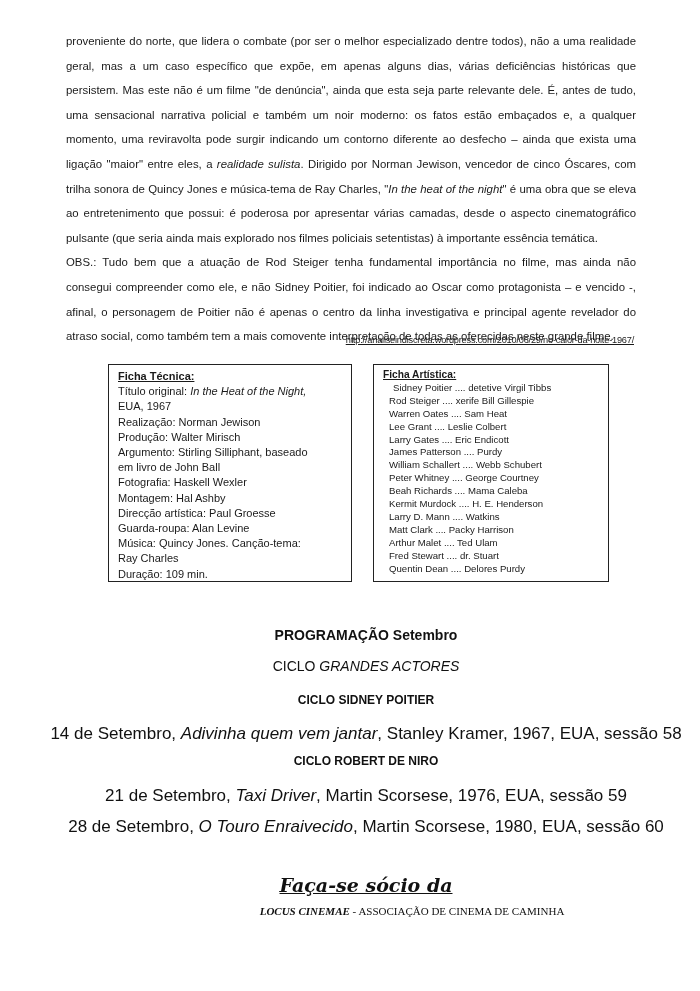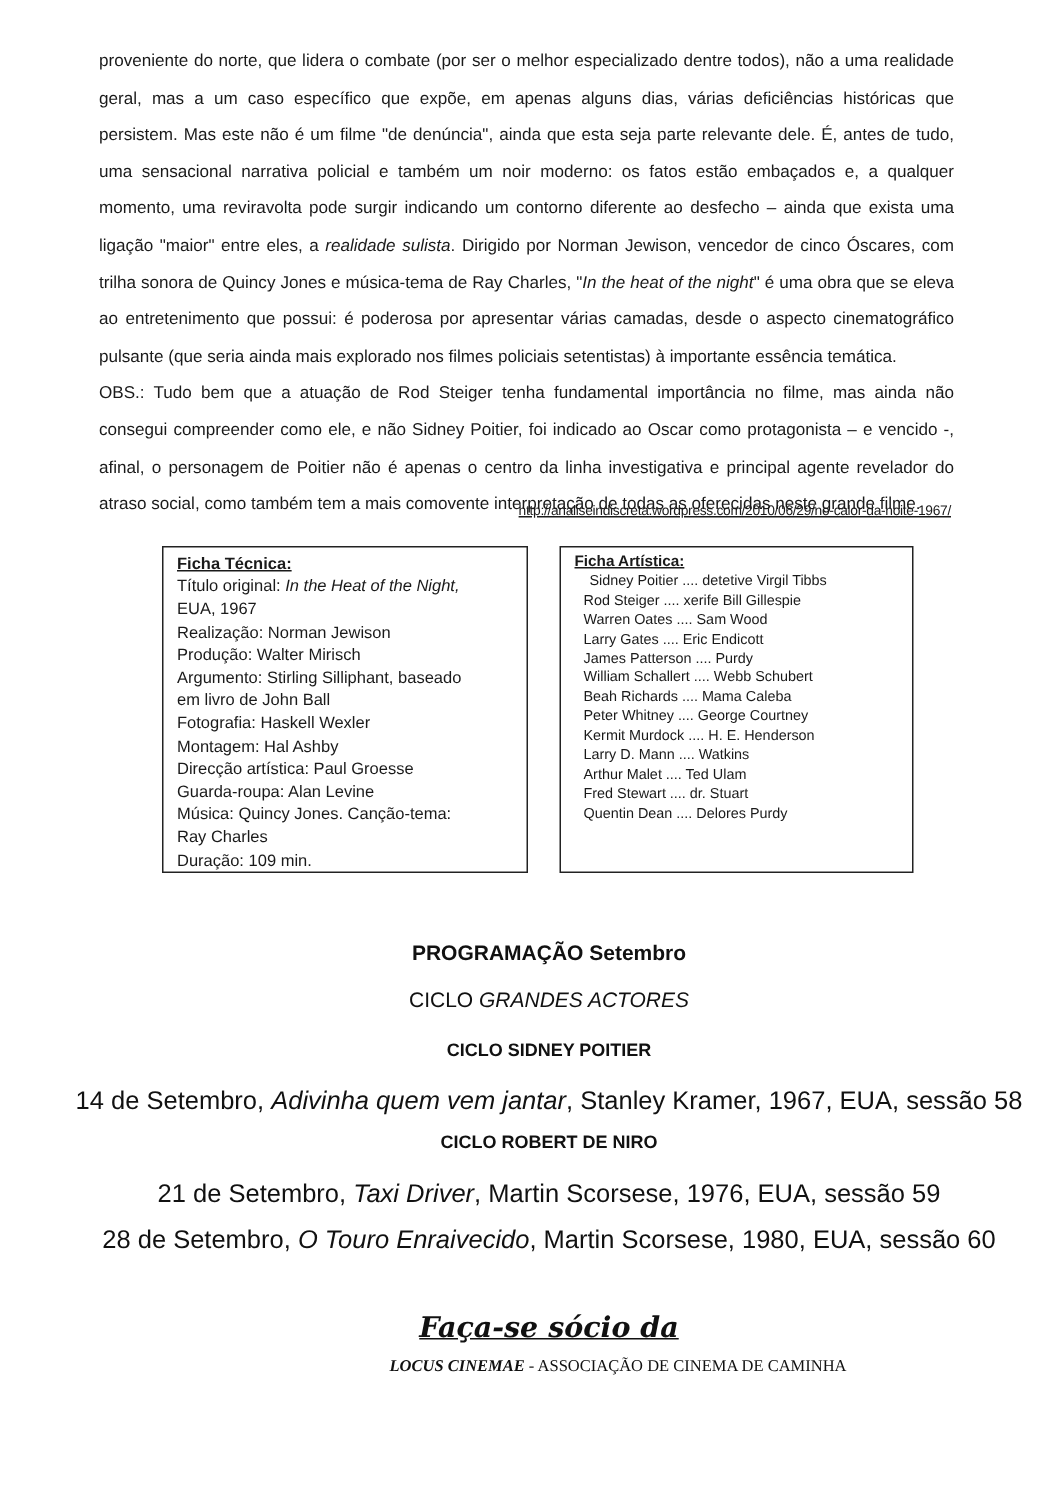--- a/index.html
+++ b/index.html
@@ -69,28 +69,30 @@
   <span class="line">Guarda-roupa: Alan Levine</span>
   <span class="line">Música: Quincy Jones. Canção-tema:</span>
   <span class="line">Ray Charles</span>
   <span class="line">Duração: 109 min.</span>
 </div>
 
 <div class="box box-art">
   <h3>Ficha Artística:</h3>
   <span class="line">Sidney Poitier .... detetive Virgil Tibbs</span>
   <span class="line">Rod Steiger .... xerife Bill Gillespie</span>
-  <span class="line">Warren Oates .... Sam Wood</span>
+  <span class="line">Warren Oates .... Sam Heat</span>
+  <span class="line">Lee Grant .... Leslie Colbert</span>
   <span class="line">Larry Gates .... Eric Endicott</span>
   <span class="line">James Patterson .... Purdy</span>
   <span class="line">William Schallert .... Webb Schubert</span>
+  <span class="line">Peter Whitney .... George Courtney</span>
   <span class="line">Beah Richards .... Mama Caleba</span>
-  <span class="line">Peter Whitney .... George Courtney</span>
   <span class="line">Kermit Murdock .... H. E. Henderson</span>
   <span class="line">Larry D. Mann .... Watkins</span>
+  <span class="line">Matt Clark .... Packy Harrison</span>
   <span class="line">Arthur Malet .... Ted Ulam</span>
   <span class="line">Fred Stewart .... dr. Stuart</span>
   <span class="line">Quentin Dean .... Delores Purdy</span>
 </div>
 
 <div class="prog prog-title">PROGRAMAÇÃO Setembro</div>
 <div class="prog prog-cycle"><span>CICLO </span><em>GRANDES ACTORES</em></div>
 <div class="prog prog-sub prog-sub-1">CICLO SIDNEY POITIER</div>
 <div class="prog prog-item prog-item-1"><span>14 de Setembro, </span><em>Adivinha quem vem jantar</em><span>, Stanley Kramer, 1967, EUA, sessão 58</span></div>
 <div class="prog prog-sub prog-sub-2">CICLO ROBERT DE NIRO</div>

